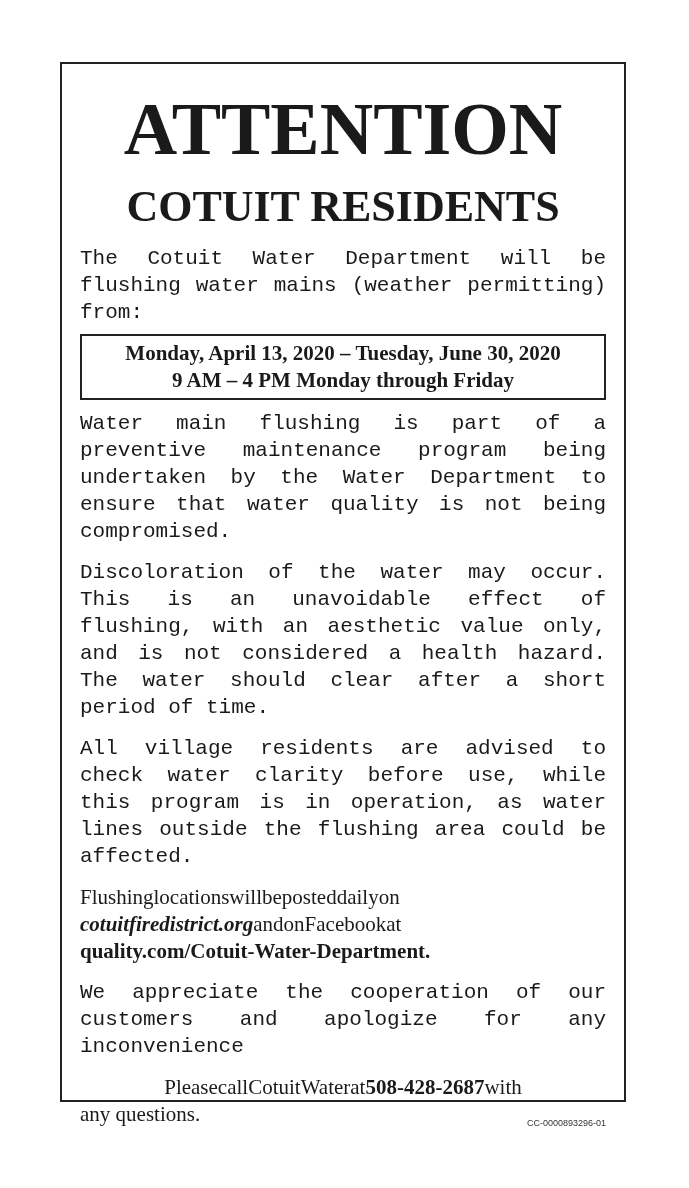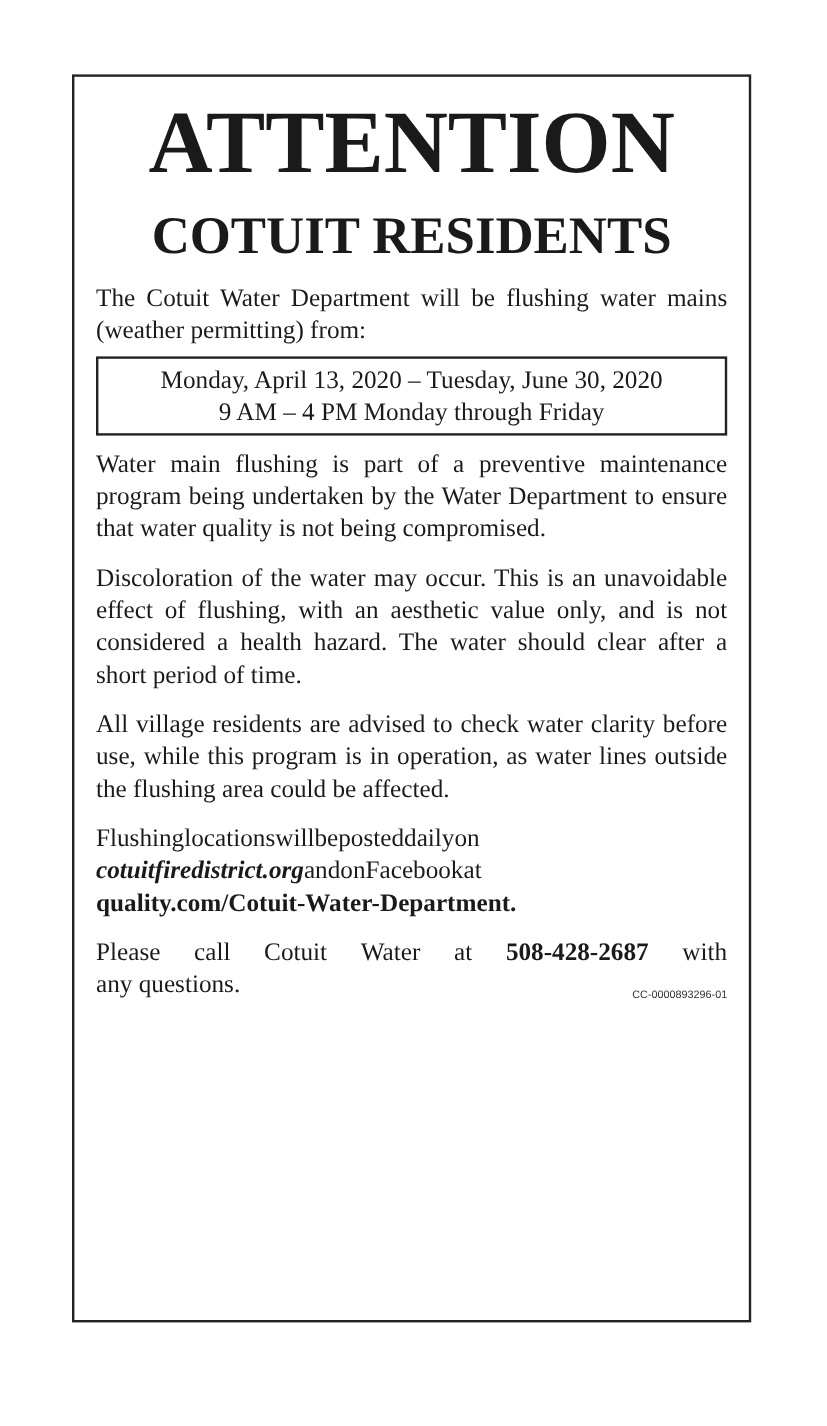--- a/index.html
+++ b/index.html
@@ -1,34 +1,34 @@
 <!DOCTYPE html>
 <html><head>
 <meta charset="utf-8">
 <style>
   html, body { margin: 0; padding: 0; background: #ffffff; }
   body { width: 689px; height: 1188px; position: relative; font-family: "Liberation Serif", "DejaVu Serif", serif; color: #1a1a1a; }
   .frame {
     position: absolute; left: 60px; top: 62px; width: 566px; height: 1040px;
-    border: 2px solid #222; box-sizing: border-box; padding: 0 18px;
+    border: 2px solid #222; box-sizing: border-box; padding: 10px 18px;
   }
   .h1 { font-weight: bold; font-size: 74px; text-align: center; line-height: 1; margin-top: 18px; letter-spacing: 0px; }
   .h2 { font-weight: bold; font-size: 44px; text-align: center; line-height: 1; margin-top: 19px; }
   .h3 { font-weight: bold; font-size: 27px; text-align: center; text-decoration: underline; text-decoration-thickness: 2px; text-underline-offset: 4px; margin-top: 10px; line-height: 1.1; }
-  p { font-size: 21px; line-height: 27px; margin: 0; text-align: justify; }
+  p { font-size: 21px; line-height: 27px; margin: 0; text-align: justify; font-family: Liberation Mono, monospace; }
   .p-intro { margin-top: 16px; }
   .datebox {
     border: 2px solid #222; margin: 8px 0 10px 0; padding: 4px 6px;
-    text-align: center; font-weight: normal; font-size: 21px; line-height: 27px;
+    text-align: center; font-weight: bold; font-size: 21px; line-height: 27px;
   }
   .para { margin-top: 14px; }
   .b { font-weight: bold; }
   .bi { font-weight: bold; font-style: italic; }
   .flush-line { display: flex; font-size: 21px; line-height: 27px; }
-  .call-line { display: flex; justify-content: space-between; font-size: 21px; line-height: 27px; }
+  .call-line { display: flex; justify-content: center; font-size: 21px; line-height: 27px; }
   .last-row { display: flex; justify-content: space-between; align-items: flex-end; }
   .code { font-family: "Liberation Sans", "DejaVu Sans", sans-serif; font-size: 9px; color: #333; }
 </style>
 </head>
 <body>
 
 <div class="frame">
   <div class="h1">ATTENTION</div>
   <div class="h2">COTUIT RESIDENTS</div>
 
@@ -56,20 +56,21 @@
     <div class="flush-line">
       <span class="bi">cotuitfiredistrict.org</span>
       <span>and</span>
       <span>on</span>
       <span>Facebook</span>
       <span>at</span>
     </div>
     <div class="b" style="font-size:21px;line-height:27px;">quality.com/Cotuit-Water-Department.</div>
   </div>
 
+  <p class="para">We appreciate the cooperation of our customers and apologize for any inconvenience</p>
 
   <div class="para">
     <div class="call-line">
       <span>Please</span>
       <span>call</span>
       <span>Cotuit</span>
       <span>Water</span>
       <span>at</span>
       <span class="b">508-428-2687</span>
       <span>with</span>

